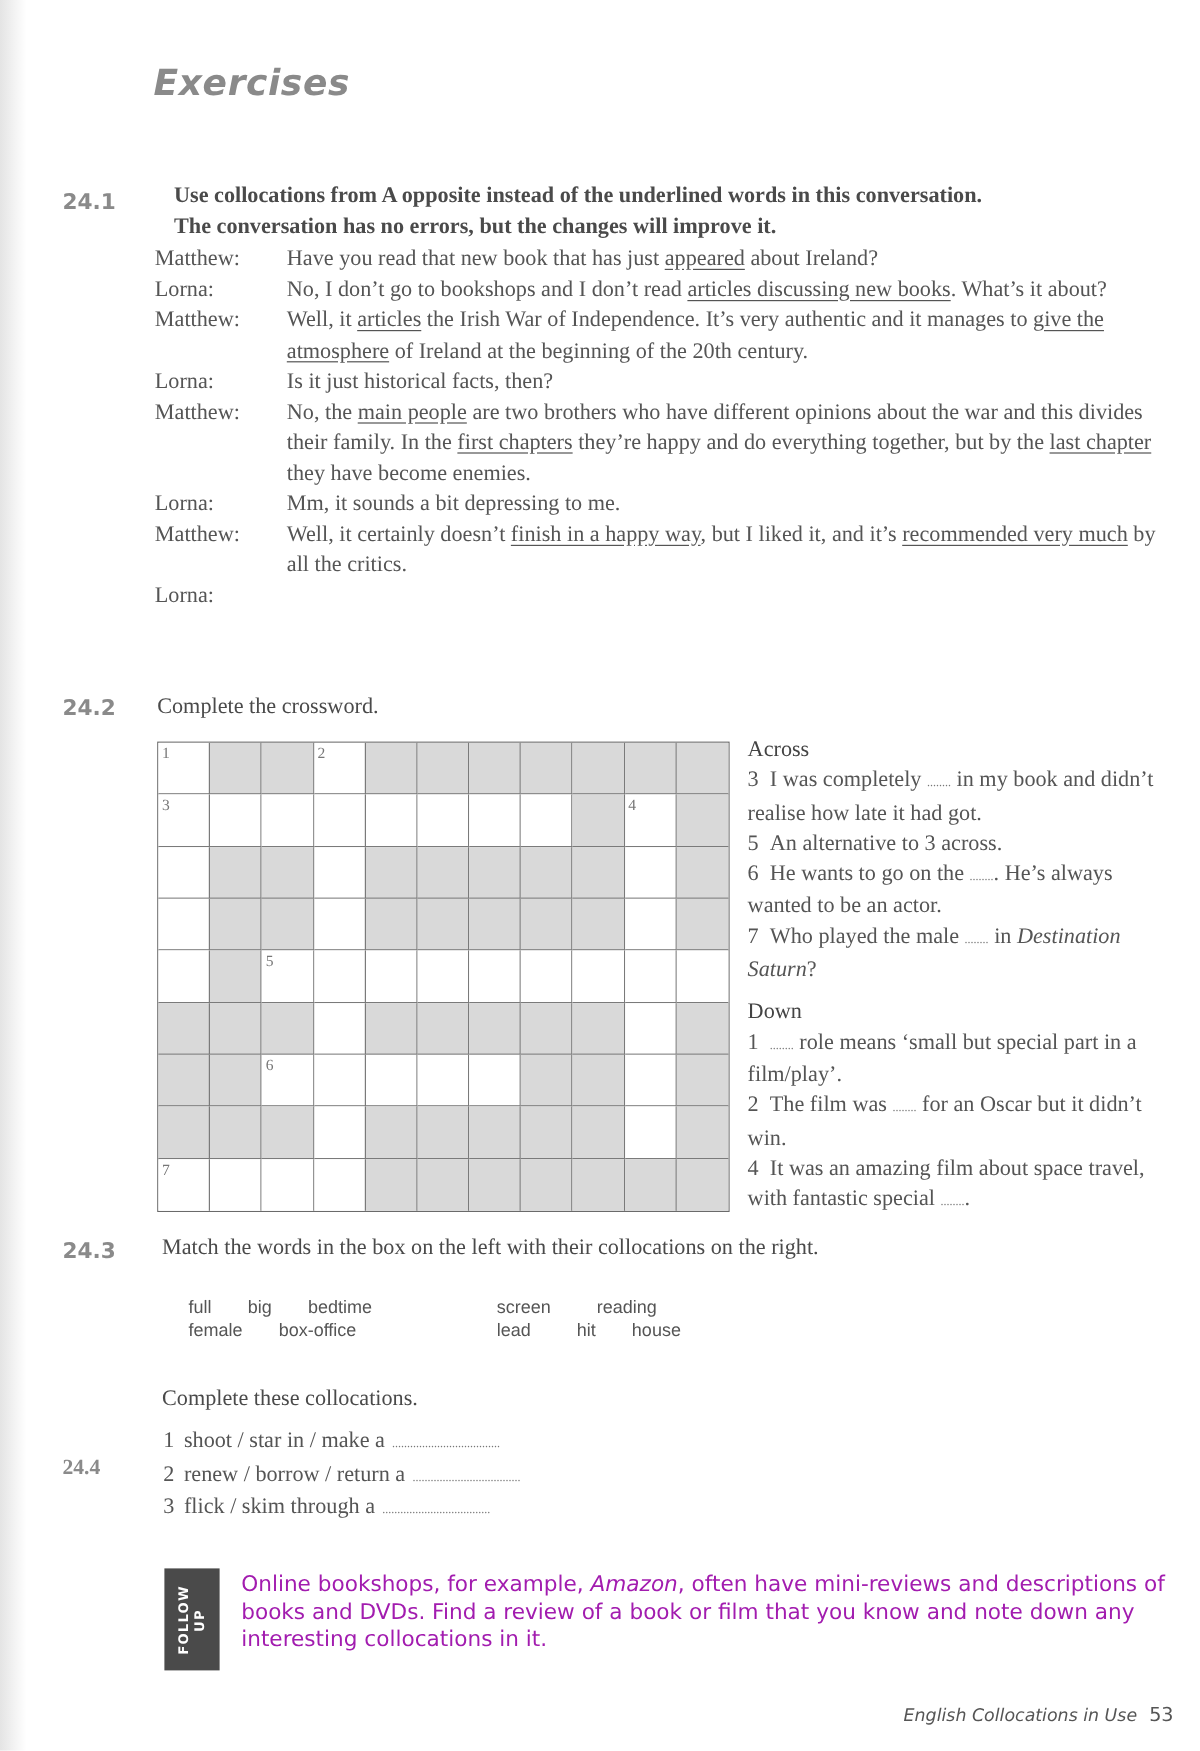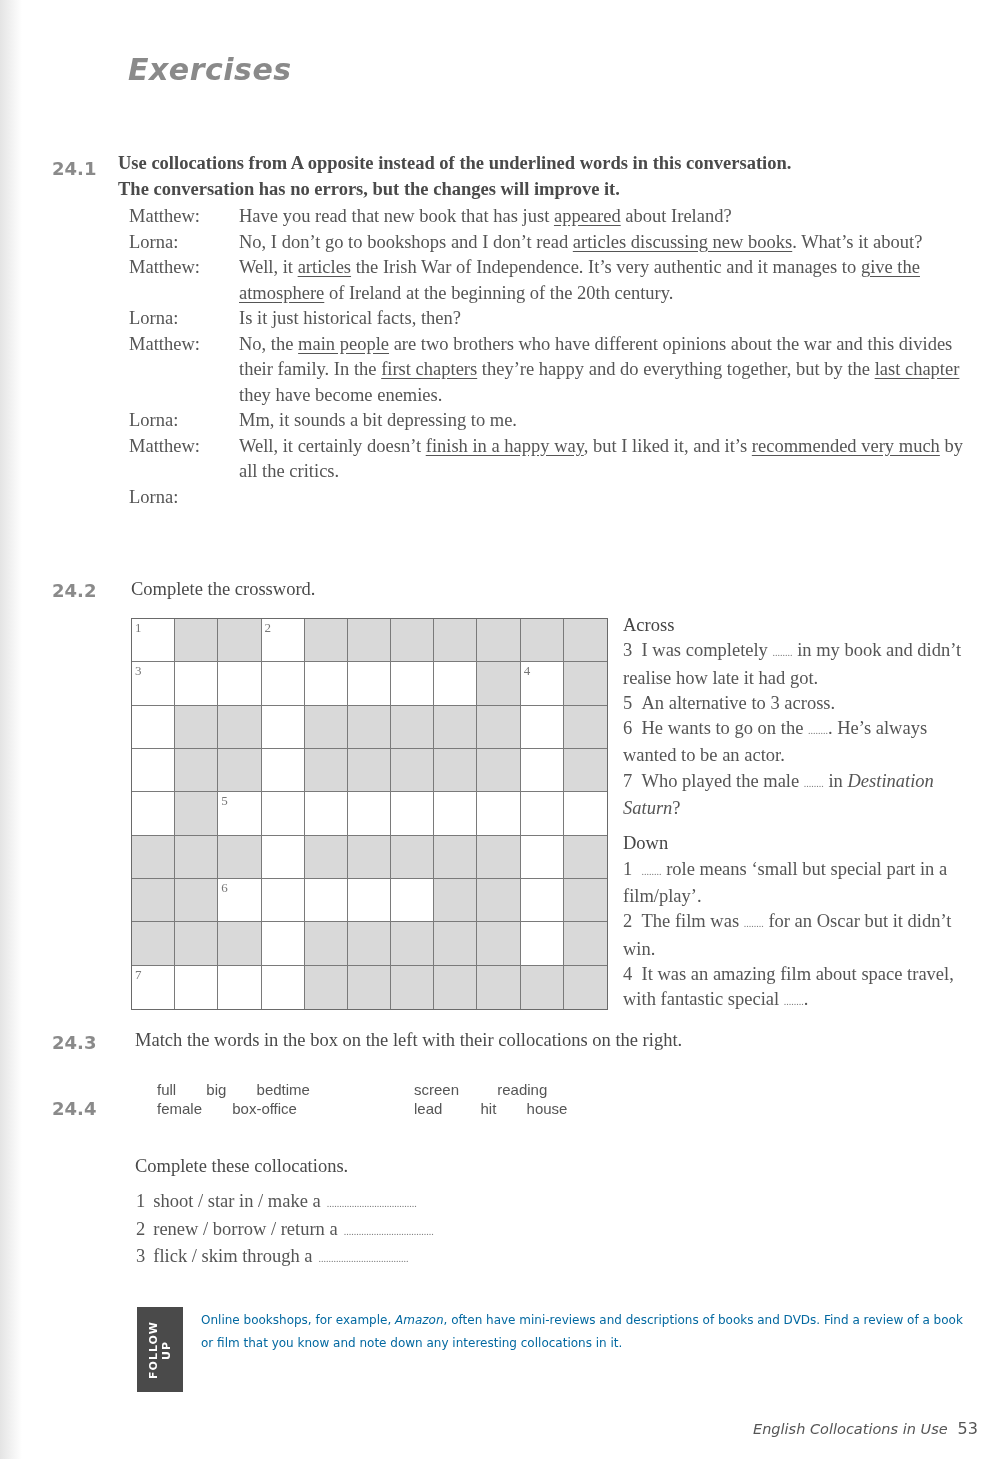--- a/index.html
+++ b/index.html
@@ -50,34 +50,34 @@
     left: 137px; top: 1307px; width: 46px; height: 85px; background: #4a4a4a;
     display: flex; align-items: center; justify-content: center;
   }
   .followup-tab span {
     writing-mode: vertical-rl; transform: rotate(180deg);
     font-family: "DejaVu Sans", sans-serif; font-weight: bold; color: #fff; font-size: 11px;
     letter-spacing: 1px; line-height: 13px; text-align: center;
   }
   .followup-text {
     left: 201px; top: 1309px; width: 770px; font-family: "DejaVu Sans", sans-serif;
-    font-size: 12px; line-height: 23px; color: #0369a1;
+    font-size: 18px; line-height: 23px; color: #a21caf;
   }
   .footer { left: 753px; top: 1419px; font-family: "DejaVu Sans", sans-serif; font-size: 14.5px; color: #555; }
   .footer .pg { font-style: normal; font-size: 16px; margin-left: 10px; }
 </style>
 </head>
 <body>
 
 <div class="shade-left"></div>
 
 <div class="abs title">Exercises</div>
 
 <div class="abs ex-num" style="left:52px;top:158px;">24.1</div>
-<div class="abs instr bold" style="left:118px;top:150px;width:840px;">
+<div class="abs instr bold" style="left:145px;top:150px;width:840px;">
   <div>Use collocations from A opposite instead of the underlined words in this conversation.</div>
   <div>The conversation has no errors, but the changes will improve it.</div>
 </div>
 <div class="abs dialog" id="dialog">
     <div class="dl-row">
       <div class="speaker">Matthew:</div>
       <div class="speech"><span>Have you read that new book that has just </span><u>appeared</u><span> about Ireland?</span></div>
     </div>
     <div class="dl-row">
       <div class="speaker">Lorna:</div>
@@ -260,21 +260,21 @@
     <span>screen</span>
     <span style="margin-left:34px;">reading</span>
   </div>
   <div style="margin-top:2px;">
     <span>lead</span>
     <span style="margin-left:34px;">hit</span>
     <span style="margin-left:26px;">house</span>
   </div>
 </div>
 
-<div class="abs ex-num" style="left:52px;top:1098px;">24.4</div>
+<div class="abs ex-num" style="left:52px;top:1212px;font-family:Liberation Serif, serif;">24.4</div>
 <div class="abs instr" style="left:135px;top:1153px;">Complete these collocations.</div>
 <div class="abs list24" id="list24">
     <div><span>1</span><span style="margin-left: 8px;">shoot / star in / make a</span><span class="dots" style="margin-left: 6px;">....................................</span></div>
     <div><span>2</span><span style="margin-left: 8px;">renew / borrow / return a</span><span class="dots" style="margin-left: 6px;">....................................</span></div>
     <div><span>3</span><span style="margin-left: 8px;">flick / skim through a</span><span class="dots" style="margin-left: 6px;">....................................</span></div>
   </div>
 
 <div class="abs followup-tab">
   <span><span>FOLLOW</span><br><span>UP</span></span>
 </div>

